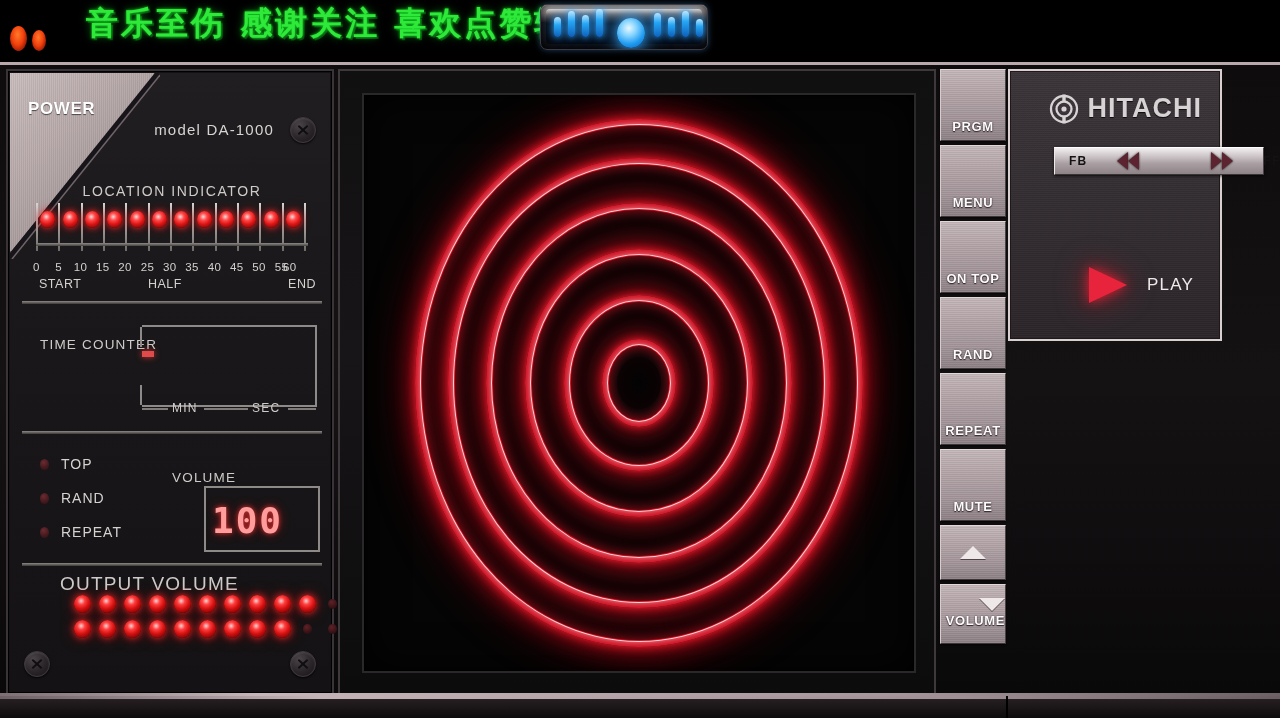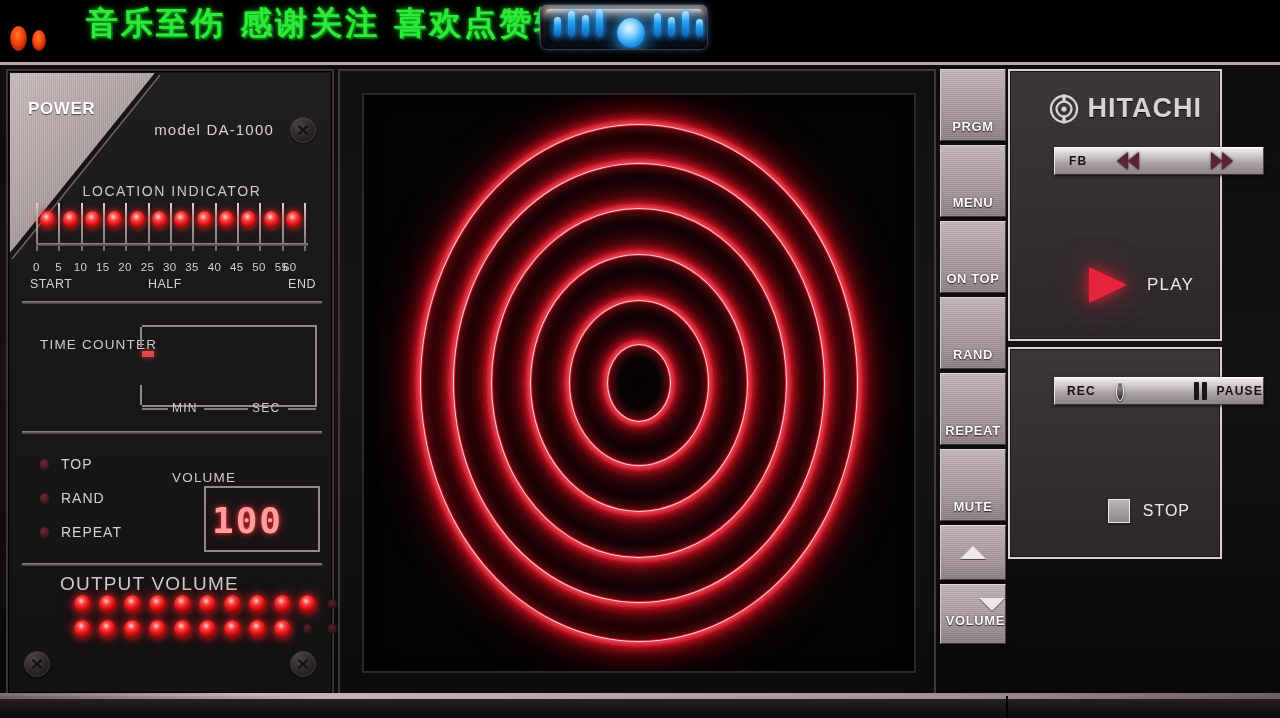--- a/index.html
+++ b/index.html
@@ -127,21 +127,21 @@
     background: linear-gradient(180deg,#8d8a88,#45423f); }
   .leds { position:absolute; left:12px; top:28px; width:272px; height:22px; }
   .led {
     position:absolute; width:15px; height:17px; border-radius:50%;
     background: radial-gradient(circle at 42% 34%, #ffd9d9 0%, #ff4a4a 26%, #e01616 52%, #7d0606 84%, #2a0202 100%);
     box-shadow: 0 0 6px rgba(255,40,40,.85), 0 0 12px rgba(220,20,20,.45);
   }
   .loc-nums { position:absolute; left:0; top:78px; width:296px; height:16px; }
   .locnum { position:absolute; color:#d5d1cf; font-size:11.5px; letter-spacing:.4px; }
   .loc-cap { position:absolute; top:94px; color:#d5d1cf; font-size:12.5px; letter-spacing:.5px; }
-  .loc-cap.start { left:6px; }
+  .loc-cap.start { left:15px; }
   .loc-cap.half  { left:124px; }
   .loc-cap.end   { right:4px; }
 
   .divider { position:absolute; left:12px; width:300px; height:3px;
     background: linear-gradient(180deg,#8e8a88,#3b3836); }
 
   
   .tc-block { position:absolute; left:14px; top:250px; width:296px; height:100px; }
   .tc-label { position:absolute; left:16px; top:14px; color:#cfcbc9; font-size:13.5px; letter-spacing:1.2px; }
   .tc-frame { position:absolute; left:118px; top:2px; width:175px; height:82px;
@@ -556,35 +556,20 @@
           </span>
           <span class="sb-lab" style="margin-left:30px">FF</span>
         </div>
 
         <div class="play-row">
           <span class="play-tri"></span>
           <span class="play-lab">PLAY</span>
         </div>
       </div>
 
-      <div class="rp-sec s2" style="top:278px">
-        <div class="slider-bar" style="top:28px">
-          <span class="sb-lab" style="margin-left:12px">REC</span>
-          <span class="rec-knob" style="margin-left:20px"></span>
-          <span class="pause-ic" style="margin-left:70px">
-              <i></i>
-              <i></i>
-            </span>
-          <span class="sb-lab" style="margin-left:10px">PAUSE</span>
-        </div>
-        <div class="stop-row">
-          <span class="stop-sq"></span>
-          <span class="stop-lab">STOP</span>
-        </div>
-      </div>
 
     </div>
   </div>
 
   <div class="base">
     <div class="base-hi"></div>
     <div class="base-seam"></div>
   </div>
 </div>
 

